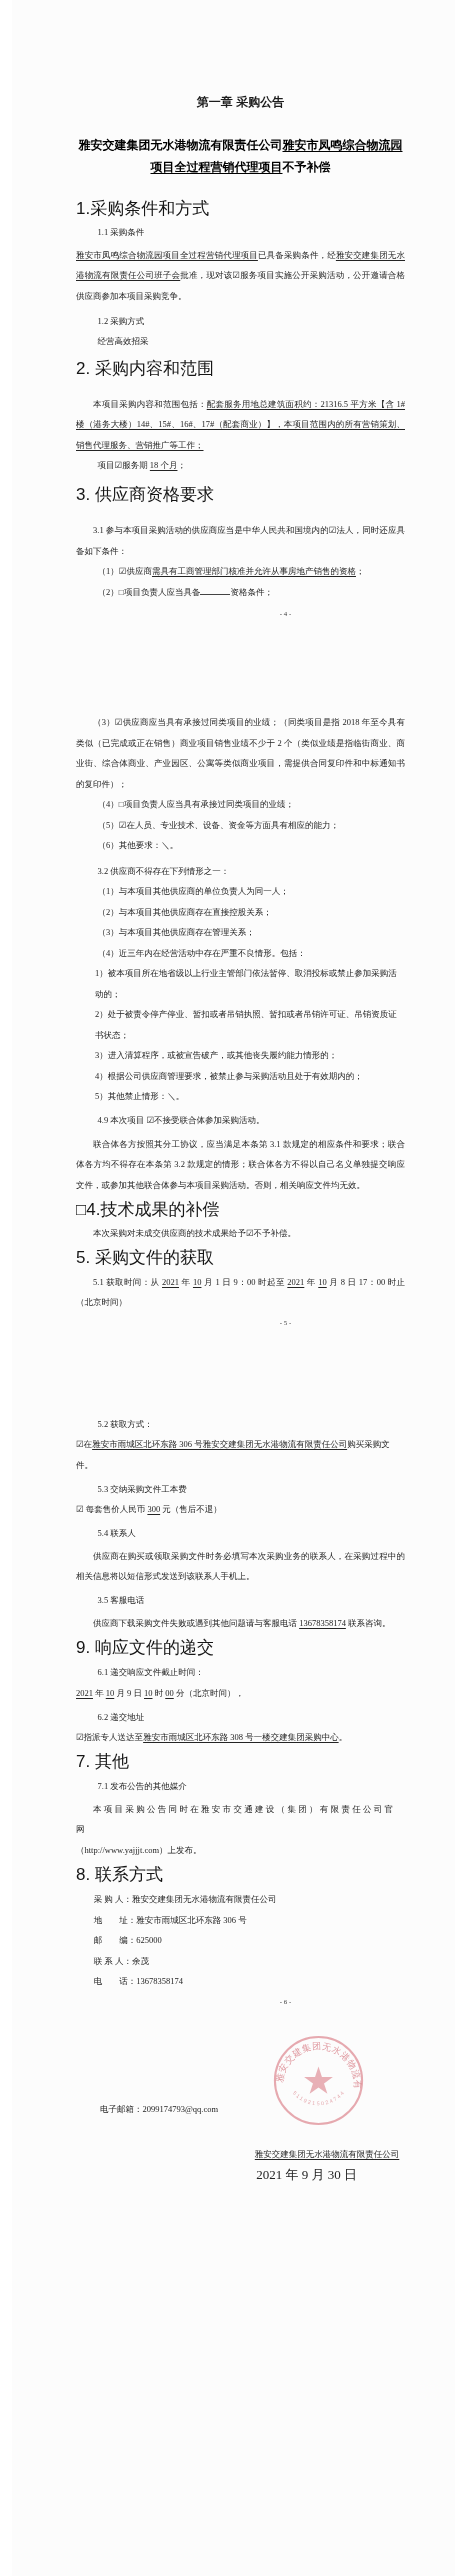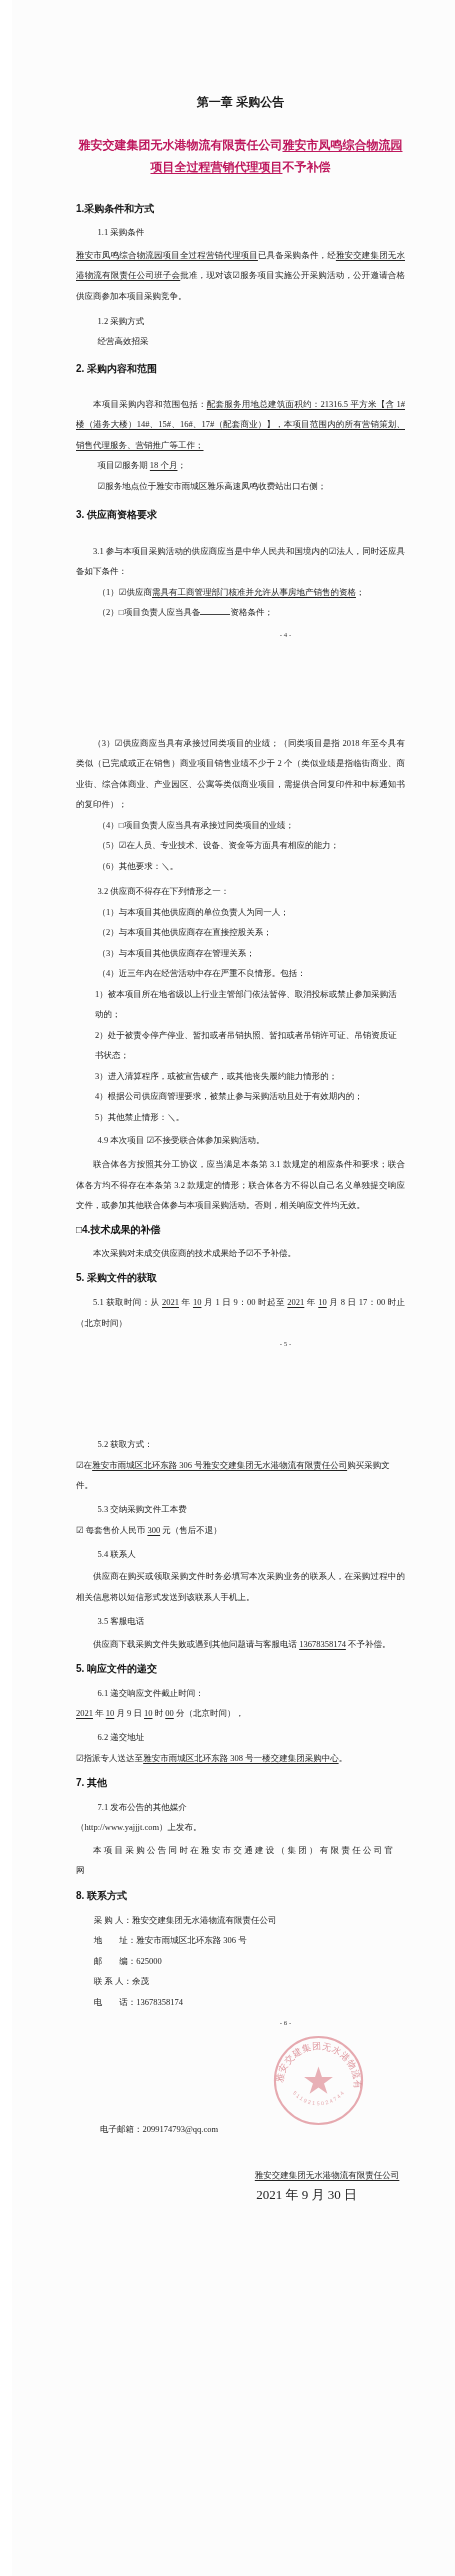--- a/index.html
+++ b/index.html
@@ -4,22 +4,22 @@
 <style>
   html,body{margin:0;padding:0;background:#ffffff;}
   .page{position:relative;width:456px;height:2576px;background:#fcfcfc;overflow:hidden;
         font-family:"Liberation Serif","DejaVu Serif",serif;color:#242424;margin-left:12px;}
   .edge-shadow{position:absolute;right:0.6px;top:0;bottom:0;width:1.7px;background:#dcdcdc;opacity:.7;}
   .content{position:absolute;left:64px;top:0;width:329px;}
   .blk{font-size:8.5px;line-height:20.5px;}
   .chapter{font-size:12px;line-height:19.4px;font-weight:bold;text-align:center;
            font-family:"Liberation Sans","DejaVu Sans",sans-serif;color:#1c1c1c;}
   .dtitle{font-size:12px;line-height:21.6px;font-weight:bold;text-align:center;
-          font-family:"Liberation Sans","DejaVu Sans",sans-serif;color:#be185d;}
-  .h1{font-size:10px;line-height:19.4px;font-weight:bold;
+          font-family:"Liberation Sans","DejaVu Sans",sans-serif;color:#000000;}
+  .h1{font-size:17px;line-height:19.4px;font-weight:normal;
       font-family:"Liberation Sans","DejaVu Sans",sans-serif;color:#161616;}
   .ind1{padding-left:21.6px;}
   .ind2{padding-left:19px;}
   .indent{text-indent:17px;}
   .just{text-align:justify;}
   .spread{letter-spacing:2.3px;}
   .contact{padding-left:17.7px;}
   .email{padding-left:24px;}
   .sig{text-align:right;padding-right:5.7px;}
   .date{text-align:right;padding-right:48px;font-size:13px;}
@@ -37,21 +37,20 @@
       <div class="blk dtitle" style="margin-top: 23px;"><span>雅安交建集团无水港物流有限责任公司</span><span class="u">雅安市凤鸣综合物流园</span></div>
       <div class="blk dtitle"><span class="u">项目全过程营销代理项目</span><span>不予补偿</span></div>
       <div class="blk h1" style="margin-top: 20.5px;"><span>1.采购条件和方式</span></div>
       <div class="blk ind1" style="margin-top: 3.4px;"><span>1.1 采购条件</span></div>
       <div class="blk just" style="margin-top: 2.3px;"><span class="u">雅安市凤鸣综合物流园项目全过程营销代理项目</span><span>已具备采购条件，经</span><span class="u">雅安交建集团无水港物流有限责任公司班子会</span><span>批准，现对该☑服务项目实施公开采购活动，公开邀请合格供应商参加本项目采购竞争。</span></div>
       <div class="blk ind1" style="margin-top: 4.6px;"><span>1.2 采购方式</span></div>
       <div class="blk ind1"><span>经营高效招采</span></div>
       <div class="blk h1" style="margin-top: 6.8px;"><span>2. 采购内容和范围</span></div>
       <div class="blk just indent" style="margin-top: 16px;"><span>本项目采购内容和范围包括：</span><span class="u">配套服务用地总建筑面积约：21316.5 平方米【含 1#楼（港务大楼）14#、15#、16#、17#（配套商业）】，本项目范围内的所有营销策划、销售代理服务、营销推广等工作；</span></div>
       <div class="blk ind1"><span>项目☑服务期 </span><span class="u">18 个月</span><span>；</span></div>
-      <div class="blk ind1"><span>☑服务地点位于雅安市雨城区雅乐高速凤鸣收费站出口右侧；</span></div>
       <div class="blk h1" style="margin-top: 9px;"><span>3. 供应商资格要求</span></div>
       <div class="blk just indent" style="margin-top: 16px;"><span>3.1 参与本项目采购活动的供应商应当是中华人民共和国境内的☑法人，同时还应具备如下条件：</span></div>
       <div class="blk ind1"><span>（1）☑供应商</span><span class="u">需具有工商管理部门核准并允许从事房地产销售的资格</span><span>；</span></div>
       <div class="blk ind1"><span>（2）□项目负责人应当具备</span><span class="blank"></span><span>资格条件；</span></div>
       <div class="footer" style="margin-top: 5.7px;"><span>- 4 -</span></div>
       <div style="height: 93px;"></div>
       <div class="blk just indent"><span>（3）☑供应商应当具有承接过同类项目的业绩；（同类项目是指 2018 年至今具有类似（已完成或正在销售）商业项目销售业绩不少于 2 个（类似业绩是指临街商业、商业街、综合体商业、产业园区、公寓等类似商业项目，需提供合同复印件和中标通知书的复印件）；</span></div>
       <div class="blk ind1"><span>（4）□项目负责人应当具有承接过同类项目的业绩；</span></div>
       <div class="blk ind1"><span>（5）☑在人员、专业技术、设备、资金等方面具有相应的能力；</span></div>
       <div class="blk ind1"><span>（6）其他要求：＼。</span></div>
@@ -73,30 +72,30 @@
       <div class="blk just indent" style="margin-top: 4.6px;"><span>5.1 获取时间：从 </span><span class="u">2021</span><span> 年 </span><span class="u">10</span><span> 月 1 日 9：00 时起至 </span><span class="u">2021</span><span> 年 </span><span class="u">10</span><span> 月 8 日 17：00 时止（北京时间）</span></div>
       <div class="footer" style="margin-top: 4.6px;"><span>- 5 -</span></div>
       <div style="height: 85px;"></div>
       <div class="blk ind1"><span>5.2 获取方式：</span></div>
       <div class="blk"><span>☑在</span><span class="u">雅安市雨城区北环东路 306 号雅安交建集团无水港物流有限责任公司</span><span>购买采购文件。</span></div>
       <div class="blk ind1" style="margin-top: 3.4px;"><span>5.3 交纳采购文件工本费</span></div>
       <div class="blk"><span>☑ 每套售价人民币 </span><span class="u">300</span><span> 元（售后不退）</span></div>
       <div class="blk ind1" style="margin-top: 3.4px;"><span>5.4 联系人</span></div>
       <div class="blk just indent" style="margin-top: 2.3px;"><span>供应商在购买或领取采购文件时务必填写本次采购业务的联系人，在采购过程中的相关信息将以短信形式发送到该联系人手机上。</span></div>
       <div class="blk ind1" style="margin-top: 3.4px;"><span>3.5 客服电话</span></div>
-      <div class="blk just indent" style="margin-top: 2.3px;"><span>供应商下载采购文件失败或遇到其他问题请与客服电话 </span><span class="u">13678358174</span><span> 不予补偿。</span></div>
-      <div class="blk h1" style="margin-top: 4.6px;"><span>5. 响应文件的递交</span></div>
+      <div class="blk just indent" style="margin-top: 2.3px;"><span>供应商下载采购文件失败或遇到其他问题请与客服电话 </span><span class="u">13678358174</span><span> 联系咨询。</span></div>
+      <div class="blk h1" style="margin-top: 4.6px;"><span>9. 响应文件的递交</span></div>
       <div class="blk ind1" style="margin-top: 4.6px;"><span>6.1 递交响应文件截止时间：</span></div>
       <div class="blk"><span class="u">2021</span><span> 年 </span><span class="u">10</span><span> 月 9 日 </span><span class="u">10</span><span> 时 </span><span class="u">00</span><span> 分（北京时间），</span></div>
       <div class="blk ind1" style="margin-top: 3.4px;"><span>6.2 递交地址</span></div>
       <div class="blk"><span>☑指派专人送达至</span><span class="u">雅安市雨城区北环东路 308 号一楼交建集团采购中心</span><span>。</span></div>
       <div class="blk h1" style="margin-top: 4.6px;"><span>7. 其他</span></div>
       <div class="blk ind1" style="margin-top: 4.6px;"><span>7.1 发布公告的其他媒介</span></div>
+      <div class="blk indent spread" style="margin-top: 2.3px;"><span>本项目采购公告同时在雅安市交通建设（集团）有限责任公司官网</span></div>
       <div class="blk"><span>（http://www.yajjjt.com）上发布。</span></div>
-      <div class="blk indent spread" style="margin-top: 2.3px;"><span>本项目采购公告同时在雅安市交通建设（集团）有限责任公司官网</span></div>
       <div class="blk h1" style="margin-top: 4.6px;"><span>8. 联系方式</span></div>
       <div class="blk contact" style="margin-top: 4.6px;"><span>采 购 人：雅安交建集团无水港物流有限责任公司</span></div>
       <div class="blk contact"><span>地　　址：雅安市雨城区北环东路 306 号</span></div>
       <div class="blk contact"><span>邮　　编：625000</span></div>
       <div class="blk contact"><span>联 系 人：余茂</span></div>
       <div class="blk contact"><span>电　　话：13678358174</span></div>
       <div class="footer" style="margin-top: 4.6px;"><span>- 6 -</span></div>
       <div style="height: 91px;"></div>
       <div class="blk email"><span>电子邮箱：2099174793@qq.com</span></div>
       <div class="blk sig" style="margin-top: 25px;"><span class="u">雅安交建集团无水港物流有限责任公司</span></div>

